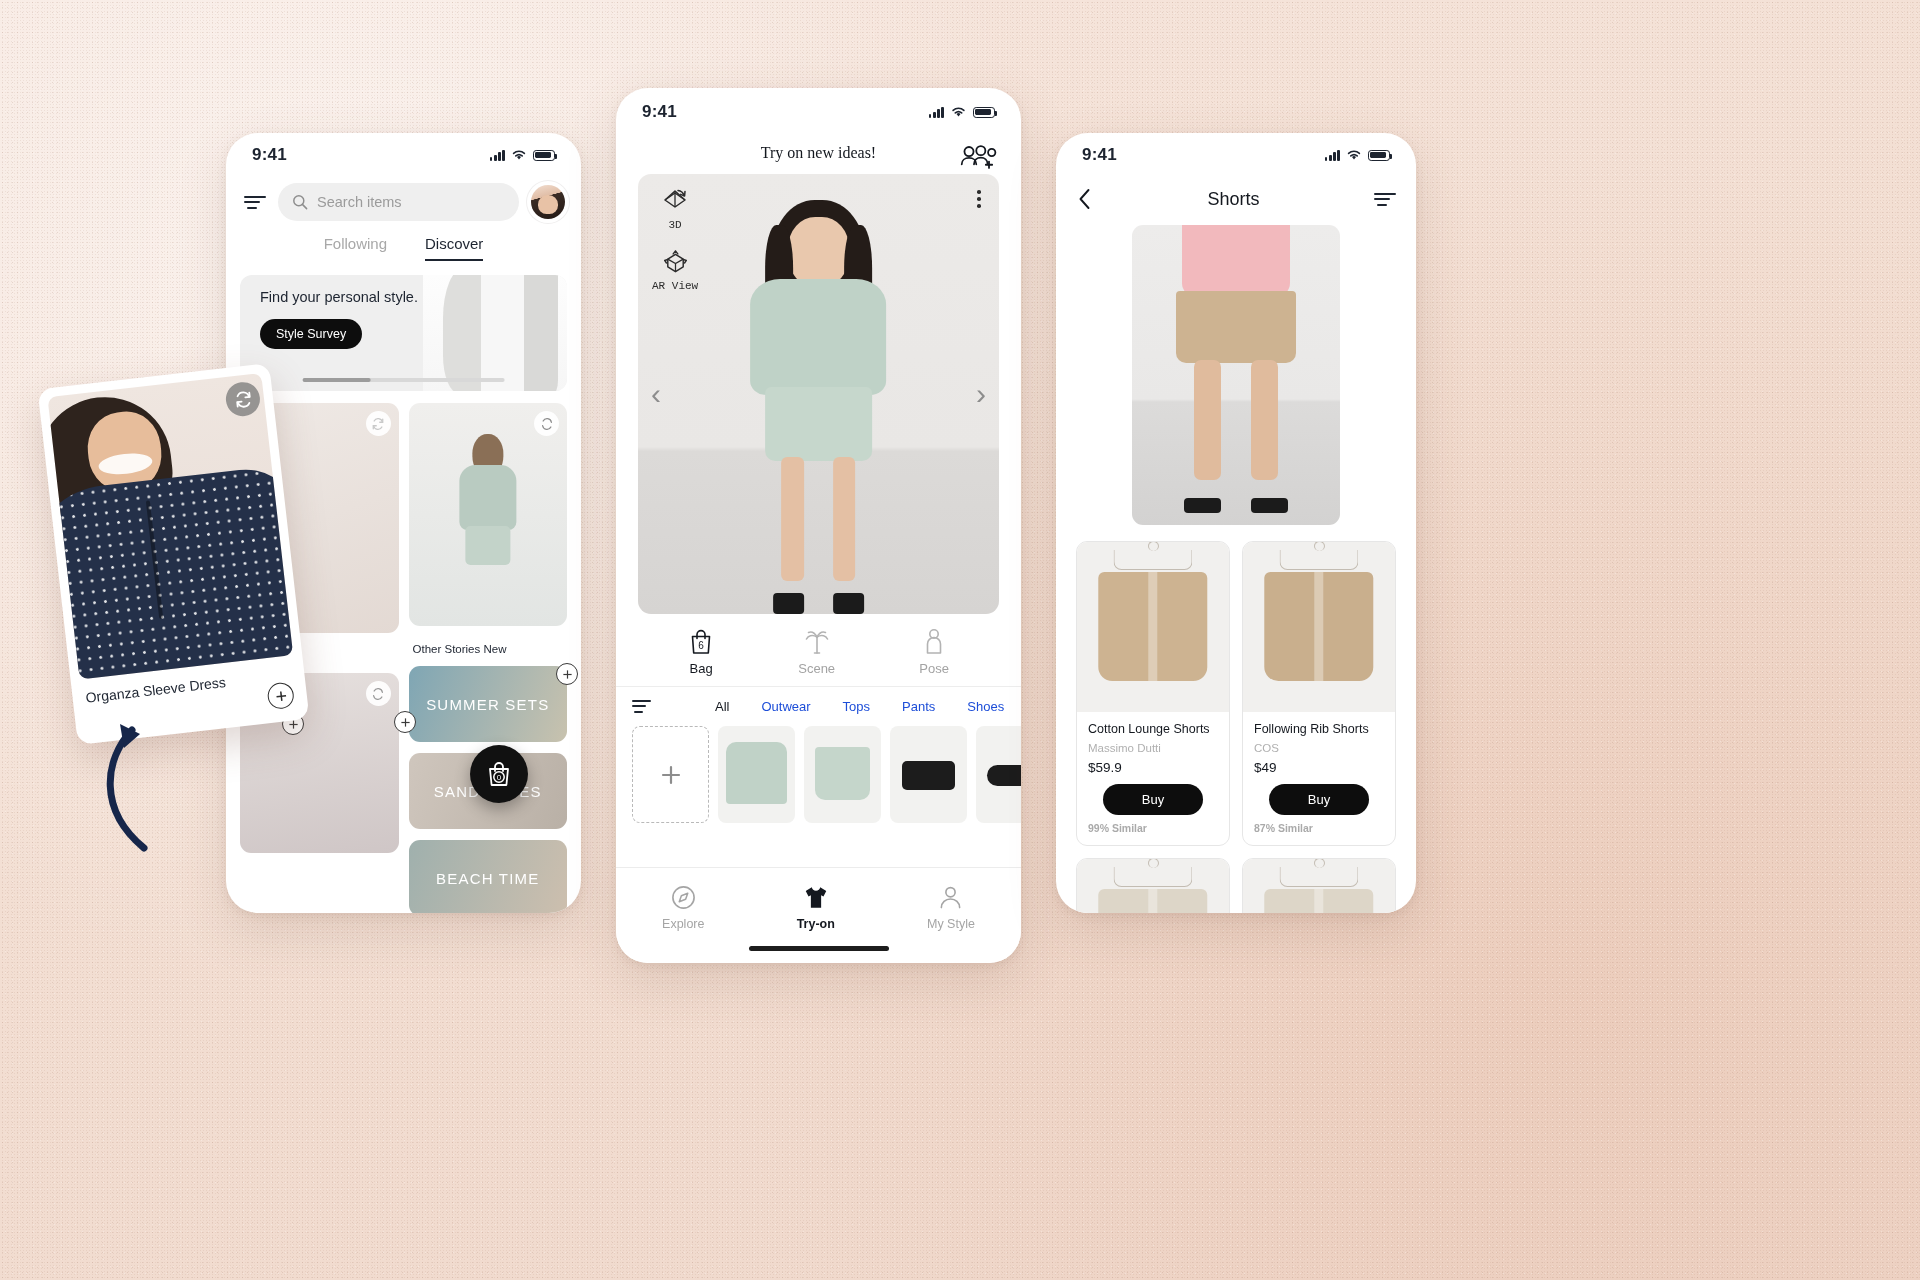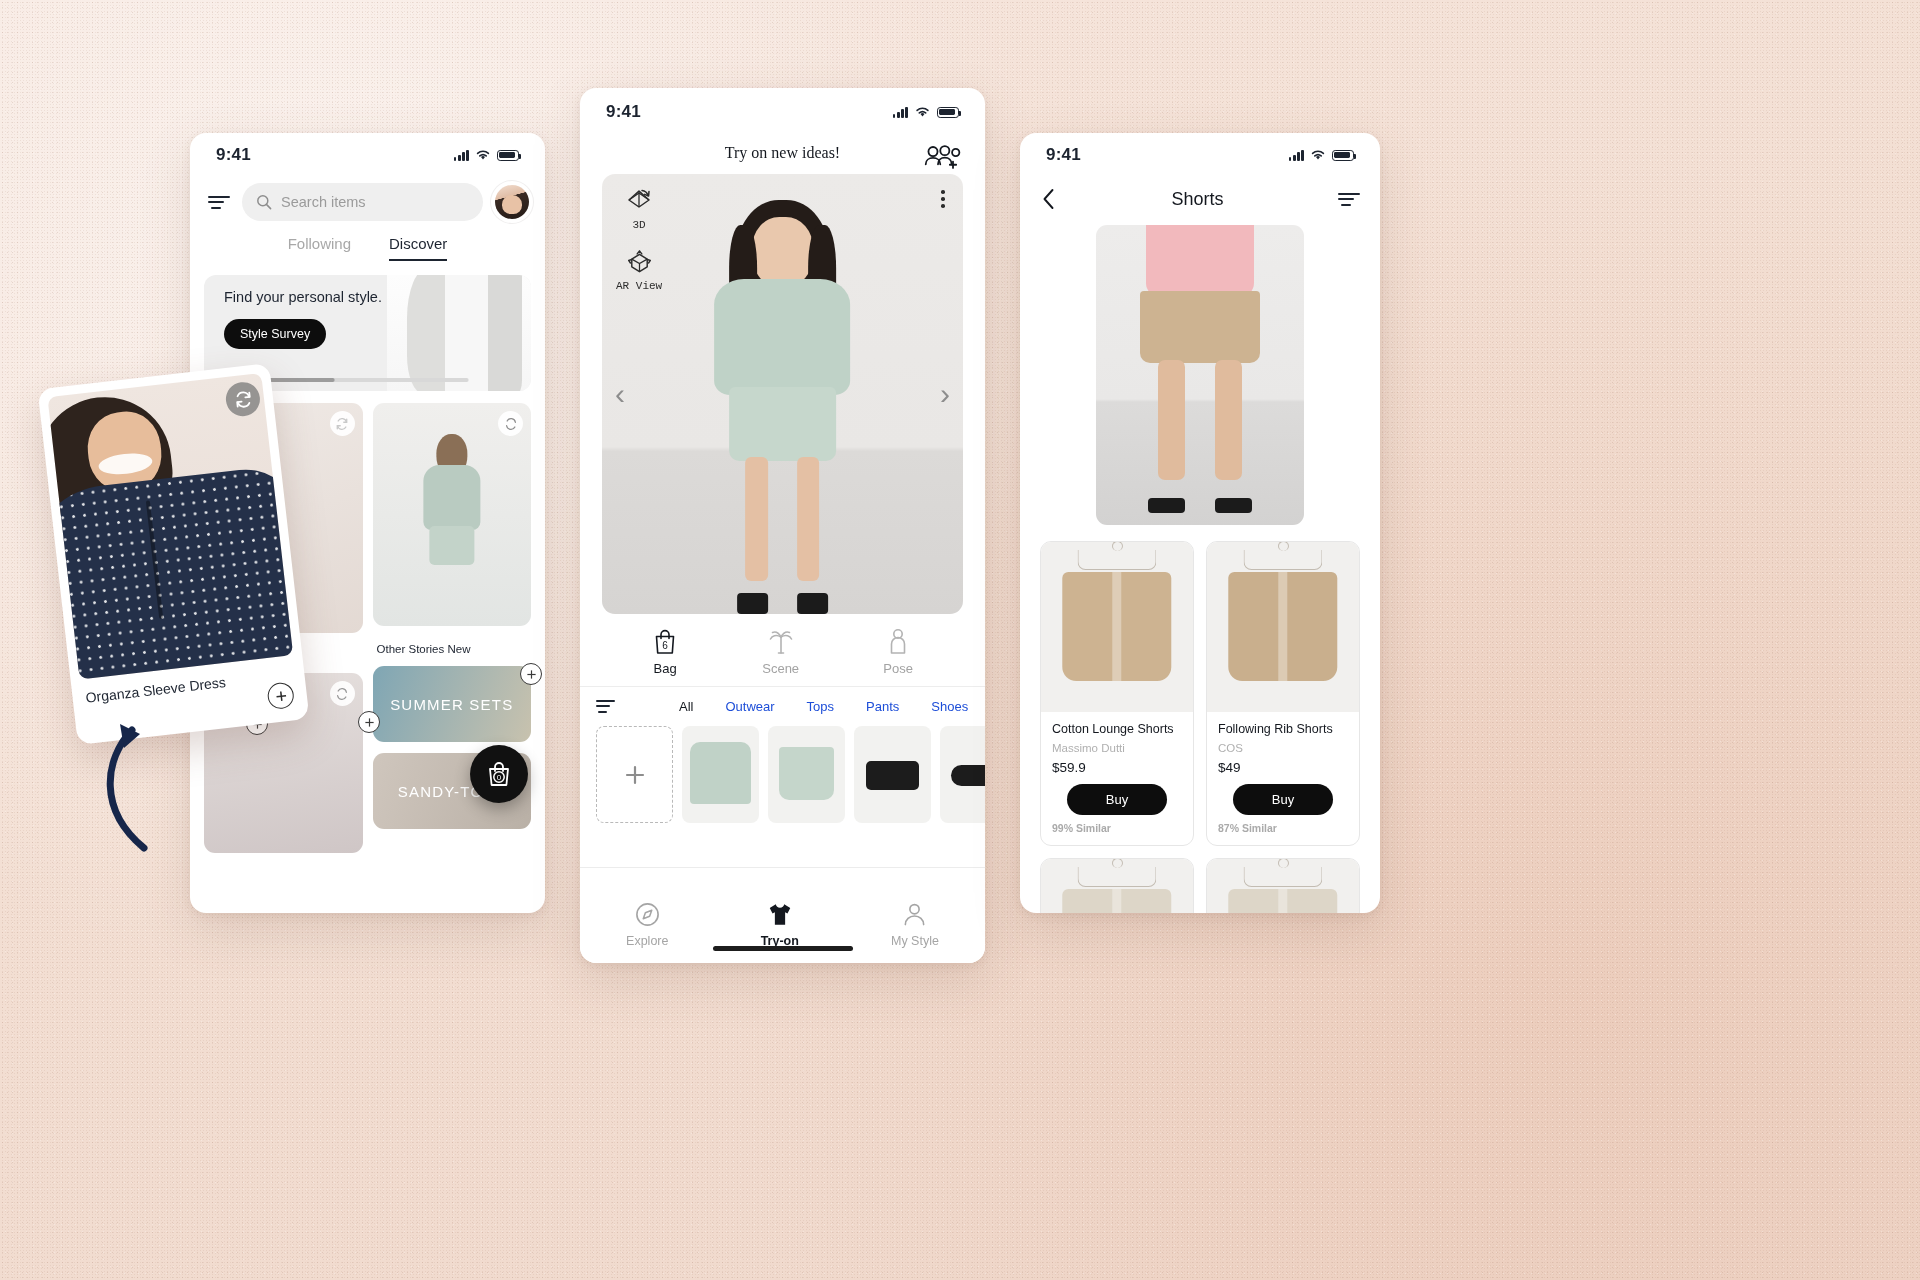--- a/index.html
+++ b/index.html
@@ -24,23 +24,24 @@
       radial-gradient(rgba(255,255,255,.35) 0.6px, transparent 0.7px),
       radial-gradient(rgba(160,110,85,.13) 0.5px, transparent 0.6px);
     background-size:5px 5px, 7px 7px, 3px 3px;
     background-position:0 0, 2px 3px, 1px 1px;
     opacity:.85;
   }
 
   .phone {
     position:absolute;
     background:#fff;
-    border-radius:16px;
+    border-radius:32px;
     overflow:hidden;
     box-shadow:0 18px 50px rgba(120,80,60,.16), 0 3px 10px rgba(120,80,60,.10);
+    margin-left:36px;
   }
   .status {
     display:flex; align-items:center; justify-content:space-between;
     padding:0 26px;
     font-weight:bold; color:#1d2430;
   }
   .status .time { font-size:17px; letter-spacing:.2px; }
   .status .icons { display:flex; align-items:center; gap:6px; }
   .bars { display:flex; align-items:flex-end; gap:1.6px; height:11px; }
   .bars i { width:2.6px; background:#1d2430; border-radius:1px; display:block; }
@@ -139,21 +140,21 @@
   .tool3-i span { font-size:13px; color:#a3a3a3; }
   .tool3-i.active span { color:#14181f; }
   .chips { display:flex; align-items:center; gap:32px; padding:11px 16px 10px; border-top:1px solid #ededed; overflow:hidden; }
   .chip { font-size:13px; color:#1d4ed8; white-space:nowrap; }
   .chip.active { color:#14181f; }
   .divider-v { width:1px; height:15px; background:#d7d7d7; }
   .thumbs { display:flex; gap:9px; padding:2px 16px 0; overflow:hidden; }
   .thumb { width:77px; height:97px; border-radius:8px; background:#f2f2f0; flex:none; position:relative; overflow:hidden; }
   .thumb.add { border:1.6px dashed #b9b9b9; background:#fff; display:flex; align-items:center; justify-content:center; }
   .tabbar { position:absolute; left:0; right:0; bottom:0; height:96px; border-top:1px solid #ececec; background:#fff;
-    display:flex; align-items:flex-start; justify-content:space-around; padding-top:33px; }
+    display:flex; align-items:flex-start; justify-content:space-around; padding-top:16px; }
   .tb { display:flex; flex-direction:column; align-items:center; gap:6px; }
   .tb span { font-size:12.5px; color:#a5a5a5; }
   .tb.active span { color:#14181f; font-weight:bold; }
   .homebar { position:absolute; left:50%; transform:translateX(-50%); bottom:12px; width:140px; height:5px; background:#1d1d1d; border-radius:4px; }
 
   
   #phone-right { left:1020px; top:133px; width:360px; height:780px; }
   #phone-right .status { height:44px; }
   .r-head { display:flex; align-items:center; justify-content:space-between; padding:10px 20px 14px; }
   .r-title { font-size:18px; color:#14181f; font-weight:normal; }
@@ -289,20 +290,23 @@
           <div style="position:absolute;left:22%;top:48%;width:56%;height:20%;background:#c3d3c9;border-radius:5px"></div>
         </div>
       </div>
       <div class="cap">Other Stories New</div>
       <div class="gcard" style="height:76px;background:linear-gradient(110deg,#7fa6b4,#c8c2ae);display:flex;align-items:center;justify-content:center">
         <span style="color:#fff;font-size:15px;letter-spacing:1.2px">SUMMER SETS</span>
       </div>
       <div class="gcard" style="height:76px;background:linear-gradient(110deg,#cfc6bd,#b9b0a6);display:flex;align-items:center;justify-content:center">
         <span style="color:#fff;font-size:15px;letter-spacing:1.2px">SANDY-TOES</span>
       </div>
+      <div class="gcard" style="height:76px;background:linear-gradient(110deg,#9fb0ad,#cdbfae);display:flex;align-items:center;justify-content:center">
+        <span style="color:#fff;font-size:15px;letter-spacing:1.2px">BEACH TIME</span>
+      </div>
     </div>
   </div>
 
   <div class="plus-b" style="left:56px;top:580px">
     <svg width="11" height="11" viewBox="0 0 12 12">
         <line x1="6" y1="1.5" x2="6" y2="10.5" stroke="#3a3a3a" stroke-width="1.3"></line>
         <line x1="1.5" y1="6" x2="10.5" y2="6" stroke="#3a3a3a" stroke-width="1.3"></line>
       </svg>
   </div>
   <div class="plus-b" style="left:168px;top:578px">

